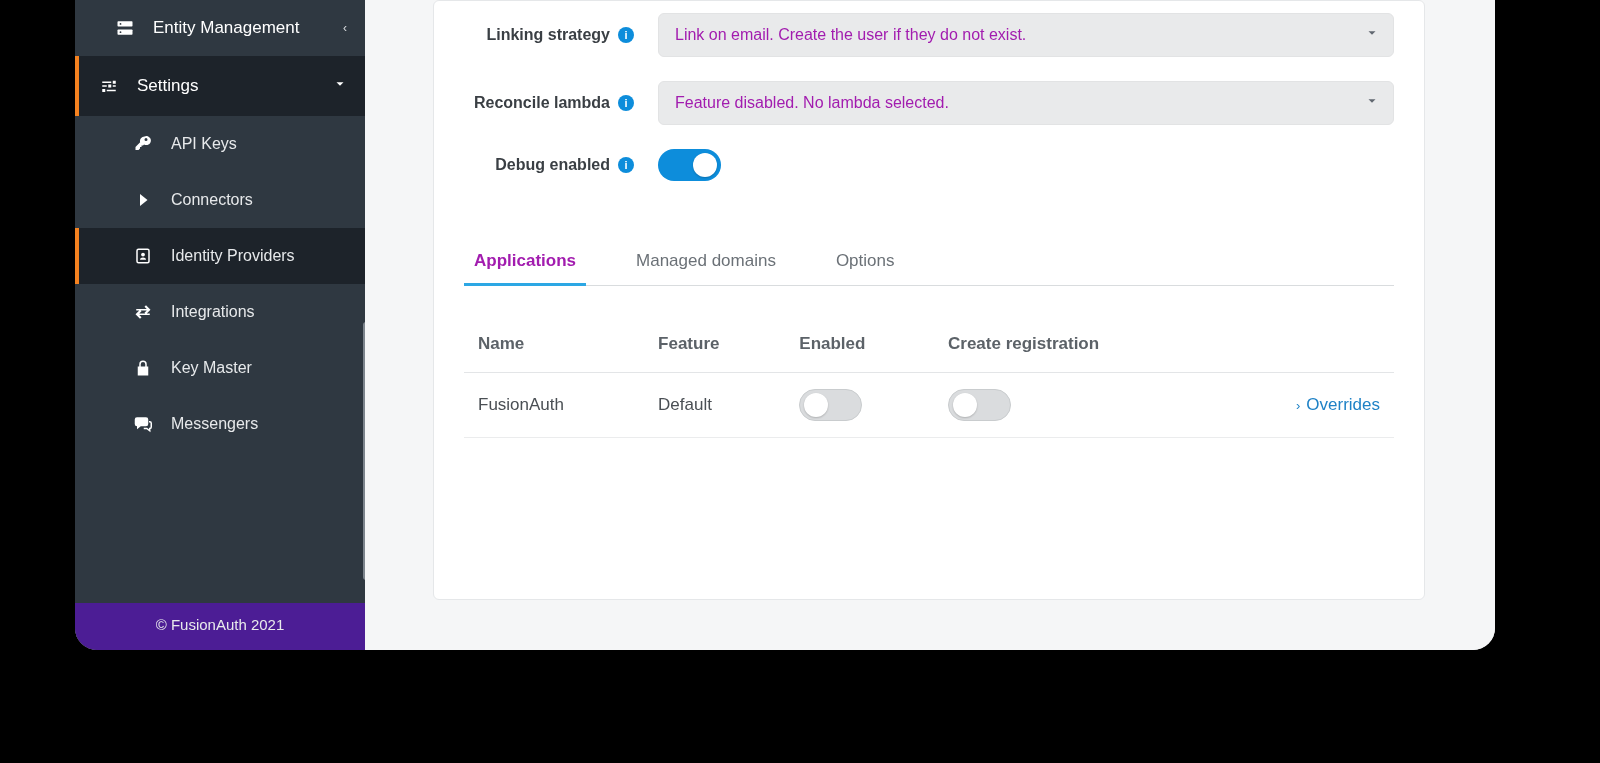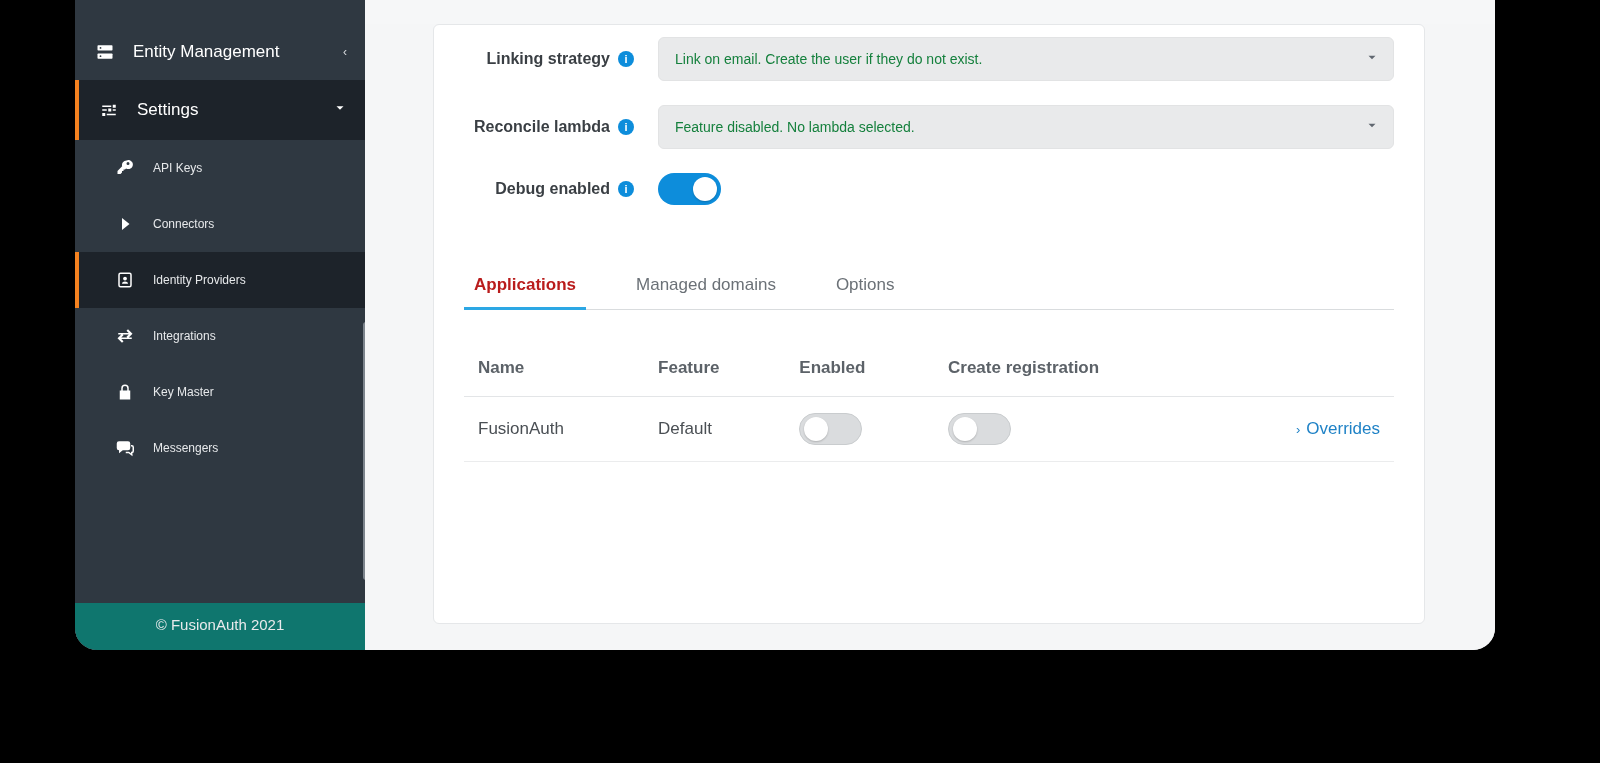--- a/index.html
+++ b/index.html
@@ -34,37 +34,36 @@
       display: flex;
       align-items: center;
       gap: 18px;
       padding: 18px 18px 18px 34px;
       font-size: 17px;
       position: relative;
       cursor: pointer;
     }
     .side-item.top {
       background: #2f3841;
-      padding-left: 20px;
-      margin-top: 24px;
+      padding-left: 40px;
     }
     .side-item.section {
       background: #1d232a;
       padding: 20px 18px 20px 24px;
     }
     .side-item.section::after {
       content: "";
       position: absolute;
       left: 0; top: 0; bottom: 0;
       width: 4px;
       background: #f58220;
     }
     .side-item.sub {
-      padding-left: 40px;
-      font-size: 12px;
+      padding-left: 58px;
+      font-size: 16px;
       color: #e7e9eb;
     }
     .side-item.sub.active {
       background: #1d232a;
     }
     .side-item.sub.active::after {
       content: "";
       position: absolute;
       left: 0; top: 0; bottom: 0;
       width: 4px;
@@ -76,42 +75,41 @@
       margin-left: auto;
       font-size: 12px;
       color: #d8dbde;
     }
     .chev-down {
       margin-left: auto;
     }
     .chev-down svg { width: 14px; height: 14px; fill: #fff; }
     .sidebar-footer {
       margin-top: auto;
-      background: #0f766e;
+      background: #4c1d95;
       text-align: center;
       padding: 10px 0 14px;
       font-size: 15px;
       color: #e8eaec;
     }
     .sidebar-footer div { line-height: 1.55; }
     .scrollbar {
       position: absolute;
       left: 288px;
       top: 322px;
       width: 6px;
       height: 258px;
       background: #7d858d;
       border-radius: 3px;
     }
     .content {
       flex: 1;
       background: #f5f6f7;
       padding: 0 70px 0 68px;
       position: relative;
-      margin-top: 24px;
     }
     .card {
       background: #fff;
       border: 1px solid #e5e7e9;
       border-radius: 6px;
       padding: 0 30px 50px 30px;
       position: relative;
       min-height: 600px;
     }
     .formrow {
@@ -144,22 +142,22 @@
     }
     .select {
       flex: 1;
       background: #e9eaeb;
       border: 1px solid #e2e3e4;
       border-radius: 6px;
       height: 44px;
       display: flex;
       align-items: center;
       padding: 0 28px 0 16px;
-      font-size: 14px;
-      color: #15803d;
+      font-size: 16px;
+      color: #a21caf;
       position: relative;
     }
     .select .caret {
       position: absolute;
       right: 14px;
       top: 50%;
       transform: translateY(-50%);
     }
     .select .caret svg { width: 14px; height: 14px; fill: #606770; }
     .toggle {
@@ -187,21 +185,21 @@
       margin-top: 48px;
     }
     .tab {
       padding: 10px 10px 14px 10px;
       font-size: 17px;
       color: #6b7177;
       cursor: pointer;
       position: relative;
     }
     .tab.active {
-      color: #b91c1c;
+      color: #a21caf;
       font-weight: 600;
     }
     .tab.active::after {
       content: "";
       position: absolute;
       left: 0; right: 0; bottom: -1px;
       height: 3px;
       background: #2ca7e4;
     }
     table {

